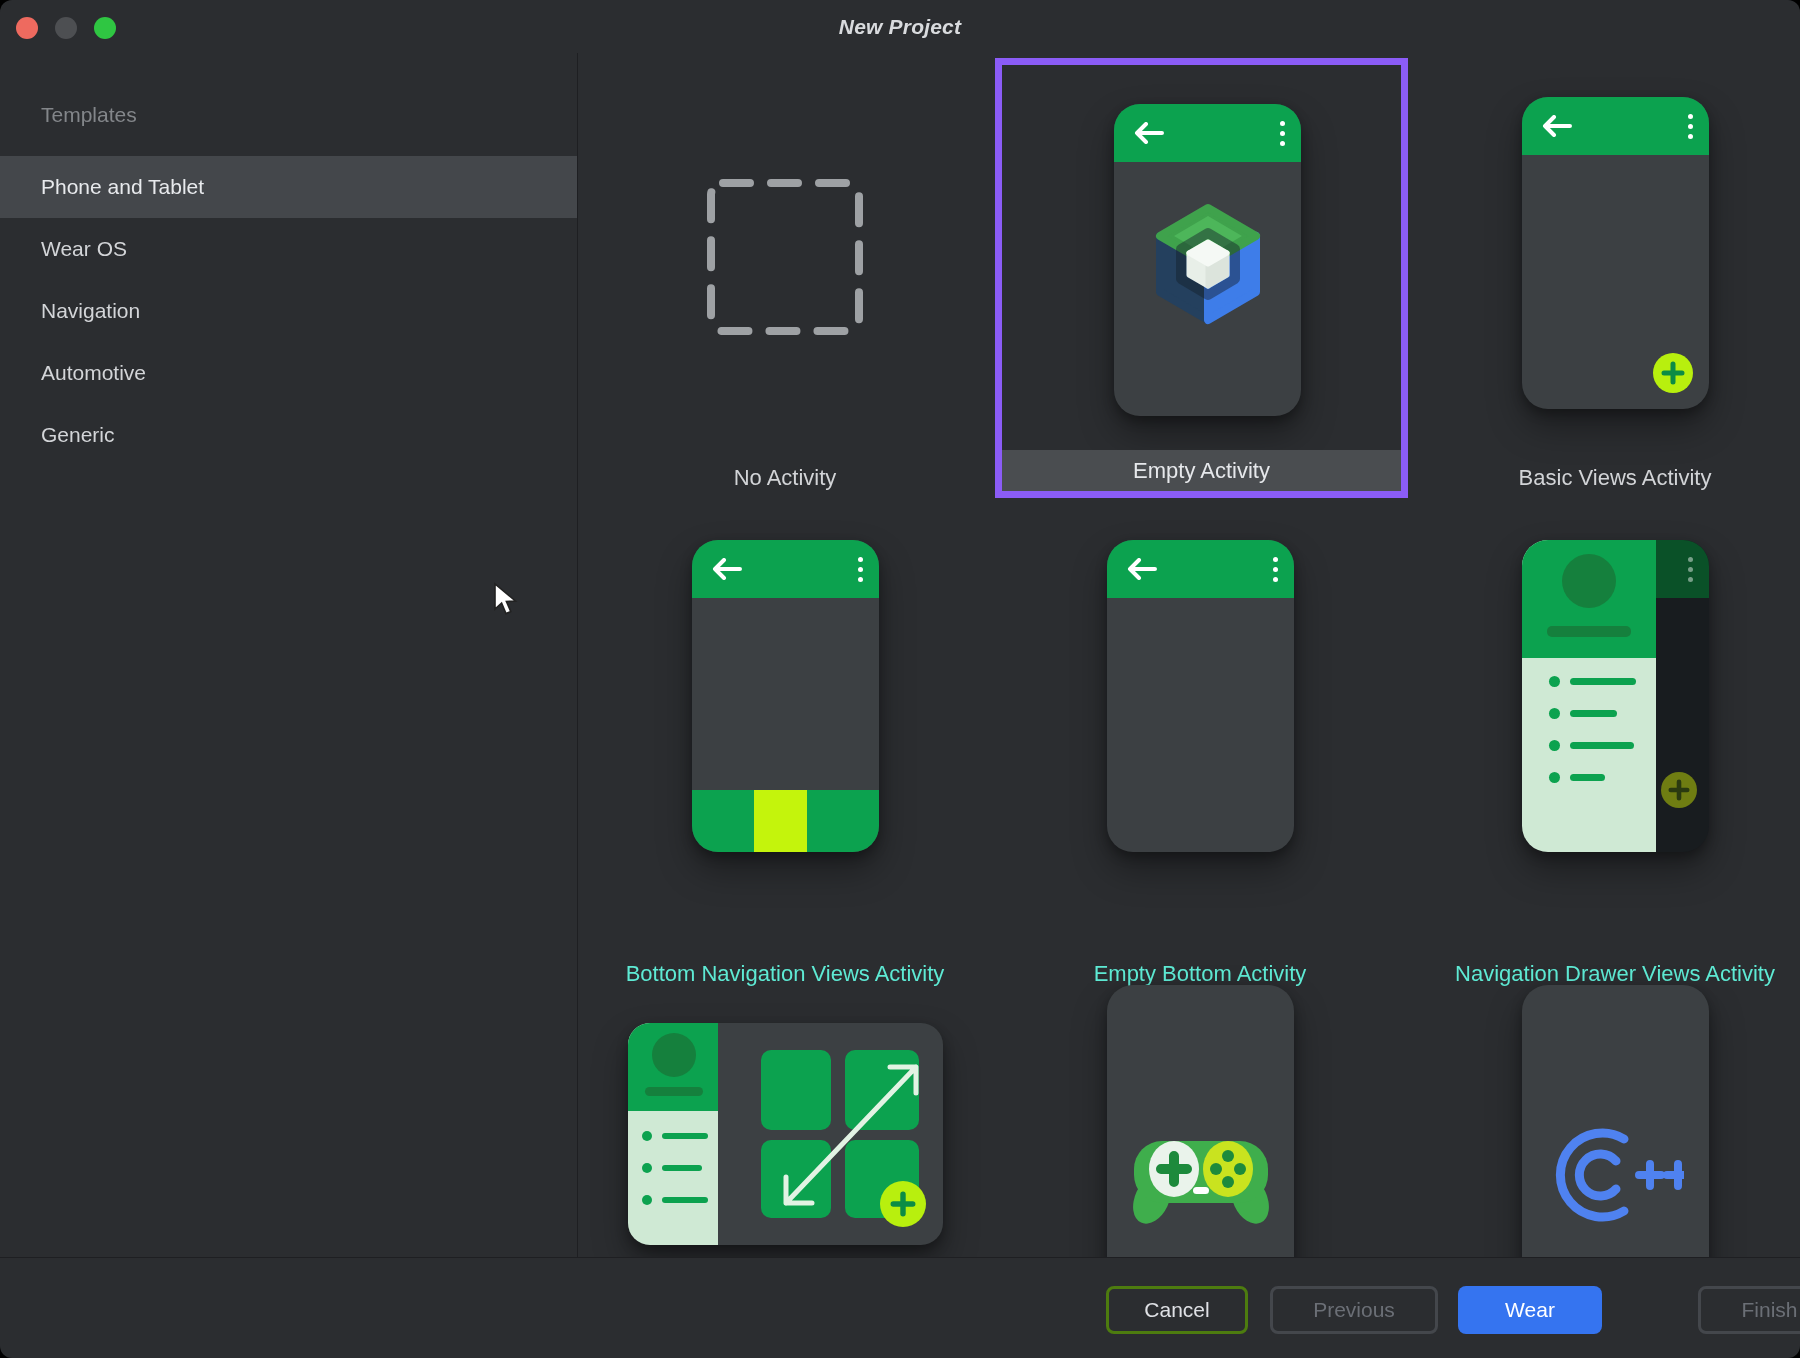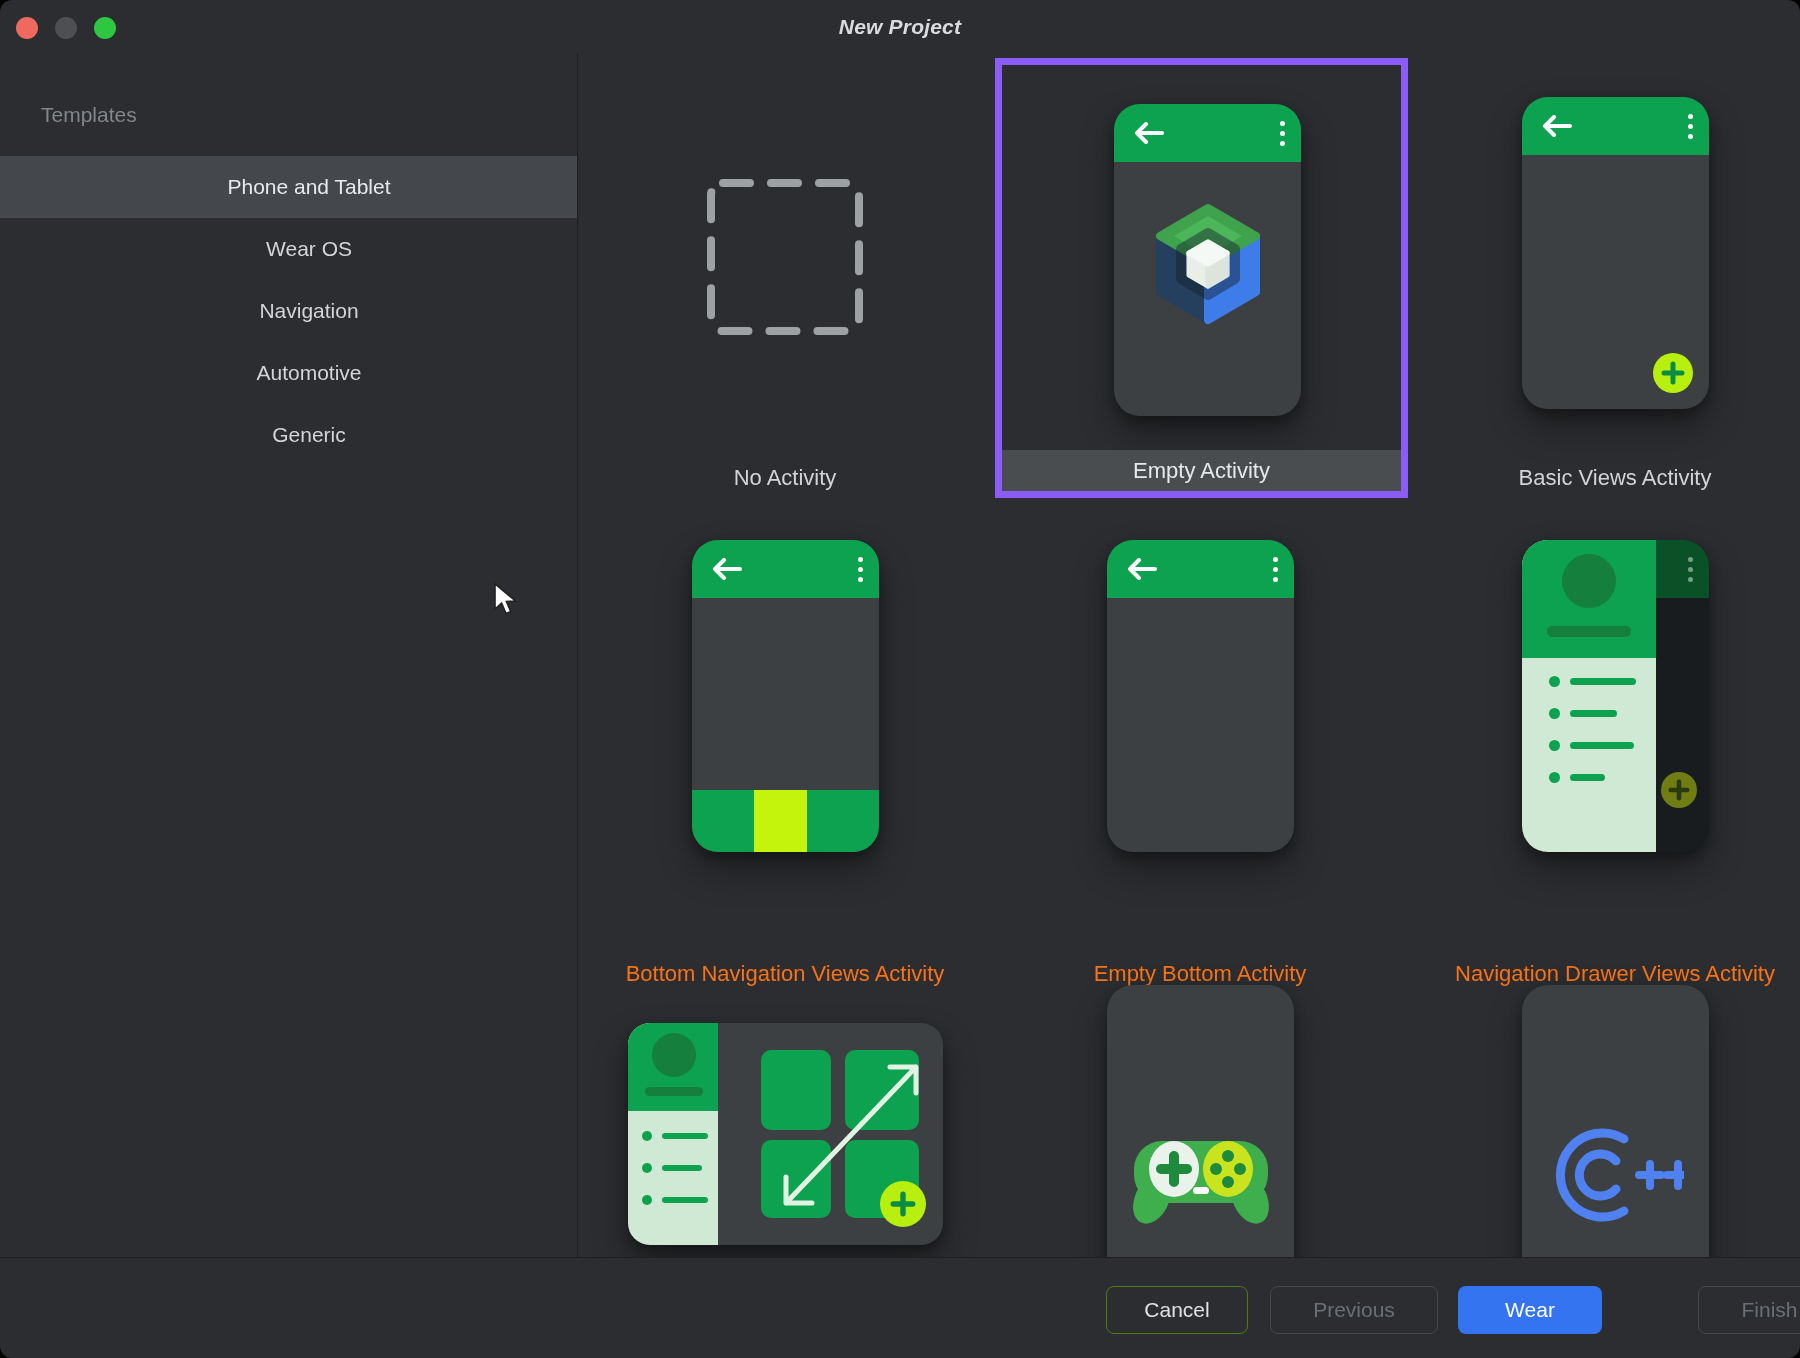--- a/index.html
+++ b/index.html
@@ -15,21 +15,21 @@
   .light.min{background:#4d4f52;}
   .light.zoom{background:#2fc642;}
   .win-title{position:absolute;left:0;right:0;top:0;height:53px;display:flex;align-items:center;justify-content:center;
     color:#d9dbde;font-size:21px;font-weight:700;letter-spacing:.2px;font-style:italic;}
 
   
   .main{display:flex;height:1204px;}
   .sidebar{width:578px;border-right:1px solid #1e1f22;position:relative;}
   .side-header{margin:50px 0 0 41px;font-size:21px;color:#83868a;}
   .side-list{margin-top:29px;}
-  .side-item{height:62px;display:flex;align-items:center;padding-left:41px;font-size:21px;color:#d3d5d8;cursor:default;justify-content:center;}
+  .side-item{height:62px;display:flex;align-items:center;padding-left:41px;font-size:21px;color:#d3d5d8;cursor:default;}
   .side-item.selected{background:#44474b;color:#e8eaed;}
 
   .content{position:relative;flex:1;overflow:hidden;}
 
   
   .phone{position:absolute;width:187px;height:312px;background:#3c4043;border-radius:26px;
     box-shadow:0 18px 34px rgba(0,0,0,.35),0 5px 12px rgba(0,0,0,.3);}
   .phone-header{position:absolute;left:0;top:0;right:0;height:58px;background:#0ca24f;border-radius:26px 26px 0 0;
     display:flex;align-items:center;justify-content:space-between;padding:0 16px 0 18px;}
   .kebab{display:flex;flex-direction:column;gap:5px;align-items:center;}
@@ -38,21 +38,21 @@
   .fab{position:absolute;width:40px;height:40px;border-radius:50%;background:#b8ef0e;display:flex;align-items:center;justify-content:center;}
 
   
   .card{position:absolute;}
   .cell-label{position:absolute;display:flex;align-items:center;justify-content:center;
     color:#d2d4d7;font-size:22px;text-align:center;}
   .sel-card{position:absolute;left:417px;top:5px;width:413px;height:440px;border:7px solid #8b5cf6;}
   .sel-strip{position:absolute;left:0;right:0;bottom:0;height:41px;background:#4a4d50;
     display:flex;align-items:center;justify-content:center;color:#e6e8eb;font-size:22px;}
   .row2-label{position:absolute;top:856px;height:86px;display:flex;flex-direction:column;justify-content:flex-end;
-    align-items:center;color:#f97316;font-size:22px;line-height:42px;text-align:center;}
+    align-items:center;color:#5eead4;font-size:22px;line-height:42px;text-align:center;}
 
   
   .drawer-base{background:#181c1f;}
   .drawer-base .phone-header{background:#0a5128;border-radius:26px 26px 0 0;justify-content:flex-end;}
   .drawer{position:absolute;left:0;top:0;bottom:0;width:134px;background:#cfe9d4;border-radius:26px 0 0 26px;overflow:hidden;}
   .drawer-head{position:relative;height:118px;background:#0ca24f;}
   .avatar{position:absolute;border-radius:50%;background:#15803d;}
   .name-bar{position:absolute;background:#15803d;border-radius:5px;}
   .d-item{position:absolute;display:flex;align-items:center;gap:10px;}
   .d-dot{width:11px;height:11px;border-radius:50%;background:#0ca24f;}
@@ -66,21 +66,21 @@
   
   .tablet{position:absolute;left:50px;top:970px;width:315px;height:222px;background:#3c4043;border-radius:22px;overflow:hidden;
     box-shadow:0 18px 34px rgba(0,0,0,.35),0 5px 12px rgba(0,0,0,.3);}
   .t-left{position:absolute;left:0;top:0;bottom:0;width:90px;background:#cfe9d4;}
   .t-left-head{position:relative;height:88px;background:#0ca24f;}
   .t-sq{position:absolute;background:#0ca24f;border-radius:10px;}
 
   
   .footer{position:relative;height:101px;border-top:1px solid #1e1f22;}
   .btn{position:absolute;top:28px;height:48px;border-radius:8px;display:flex;align-items:center;justify-content:center;
-    font-size:21px;background:transparent;border:1px solid #4d7c0f;color:#dfe1e5;cursor:default;}
+    font-size:21px;background:transparent;border:3px solid #4d7c0f;color:#dfe1e5;cursor:default;}
   .btn.disabled{border-color:#44474c;color:#6b6f76;}
   .btn.primary{background:#3574f0;border:none;color:#fff;}
 
   .scrollthumb{position:absolute;left:1259px;top:302px;width:14px;height:510px;border-radius:7px;background:#4a4d50;}
   .cursor{position:absolute;left:492px;top:582px;z-index:50;}
 </style>
 </head>
 <body>
 
 <div class="window">

